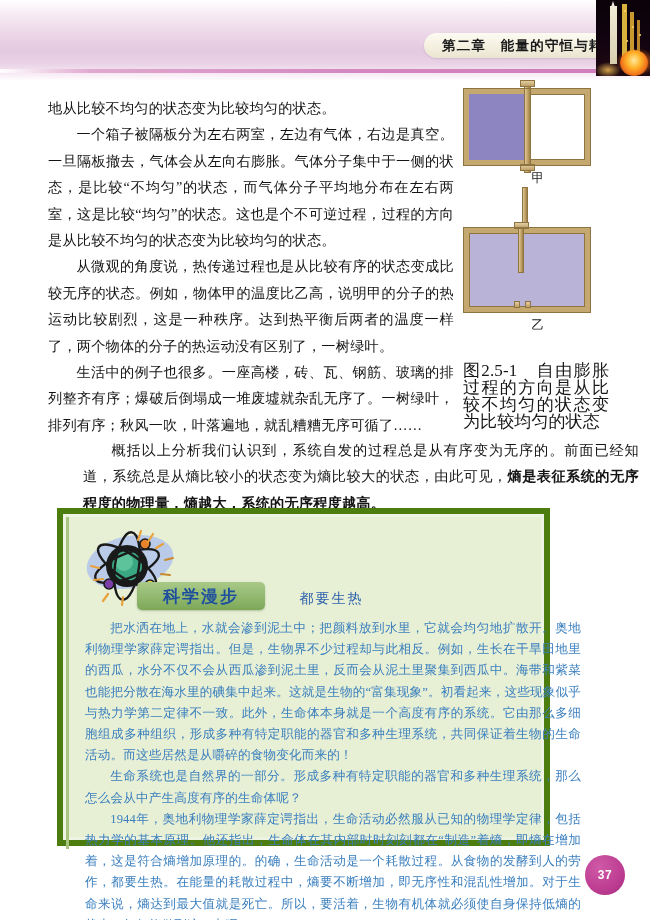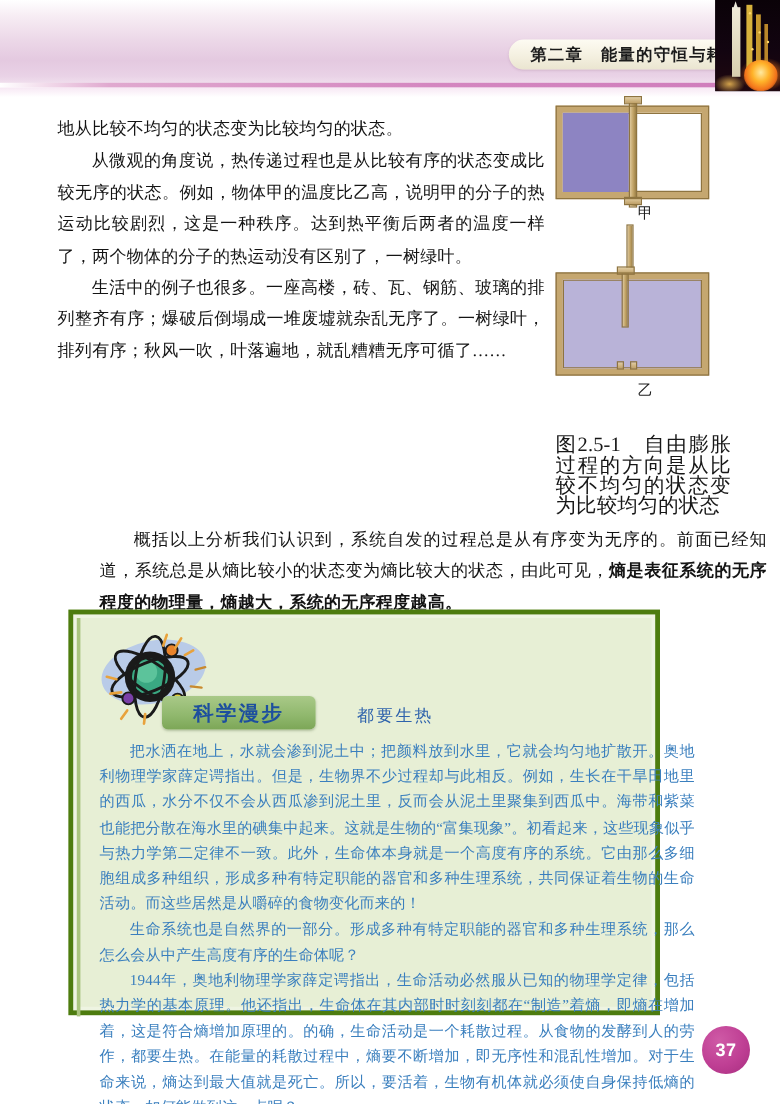--- a/index.html
+++ b/index.html
@@ -233,21 +233,21 @@
     width: 146px;
     letter-spacing: 0.1px;
   }
 
   
   .green-panel {
     position: absolute;
     left: 57px; top: 508px;
     width: 493px; height: 338px;
     background: #e7efd5;
-    border: 4px solid #4d7c0f;
+    border: 6px solid #4d7c0f;
     box-shadow: inset 0 0 0 3px #eef4e2;
   }
   .green-left-bar {
     position: absolute; left: 3px; top: 3px;
     width: 3px; height: 332px;
     background: #a9c47e;
   }
 
   .atom-icon {
     position: absolute;
@@ -295,21 +295,21 @@
   
   .page-num {
     position: absolute;
     left: 585px; top: 855px;
     width: 40px; height: 40px;
     border-radius: 50%;
     background: radial-gradient(circle at 36% 30%, #cf5aa6 0%, #bf3f94 55%, #a72d7f 100%);
     display: flex; align-items: center; justify-content: center;
   }
   .page-num span {
-    color: #ffffff; font-size: 15px; font-weight: bold;
+    color: #ffffff; font-size: 12px; font-weight: bold;
     font-family: "Liberation Sans", sans-serif;
     letter-spacing: .5px;
   }
 </style>
 </head>
 <body>
 
 <div id="page">
 
   <div class="header-band"></div>
@@ -330,20 +330,21 @@
     <div class="rk-tip"></div>
     <div class="rk-flame"></div>
     <div class="rk-light" style="left:28px;top:10px;width:2px;height:2px;"></div>
     <div class="rk-light" style="left:36px;top:26px;width:2px;height:2px;"></div>
     <div class="rk-light" style="left:30px;top:40px;width:2px;height:2px;"></div>
     <div class="rk-light" style="left:43px;top:34px;width:2px;height:2px;"></div>
   </div>
 
   <div class="body-text">
     <p>地从比较不均匀的状态变为比较均匀的状态。</p>
+    <p class="ind">一个箱子被隔板分为左右两室，左边有气体，右边是真空。一旦隔板撤去，气体会从左向右膨胀。气体分子集中于一侧的状态，是比较“不均匀”的状态，而气体分子平均地分布在左右两室，这是比较“均匀”的状态。这也是个不可逆过程，过程的方向是从比较不均匀的状态变为比较均匀的状态。</p>
     <p class="ind">从微观的角度说，热传递过程也是从比较有序的状态变成比较无序的状态。例如，物体甲的温度比乙高，说明甲的分子的热运动比较剧烈，这是一种秩序。达到热平衡后两者的温度一样了，两个物体的分子的热运动没有区别了，一树绿叶。</p>
     <p class="ind">生活中的例子也很多。一座高楼，砖、瓦、钢筋、玻璃的排列整齐有序；爆破后倒塌成一堆废墟就杂乱无序了。一树绿叶，排列有序；秋风一吹，叶落遍地，就乱糟糟无序可循了……</p>
   </div>
 
   <div class="wide-text"><span>概括以上分析我们认识到，系统自发的过程总是从有序变为无序的。前面已经知道，系统总是从熵比较小的状态变为熵比较大的状态，由此可见，</span><b>熵是表征系统的无序程度的物理量，熵越大，系统的无序程度越高。</b></div>
 
   <div class="figure">
 
     <div class="boxfig">
       <div class="fig-a">

